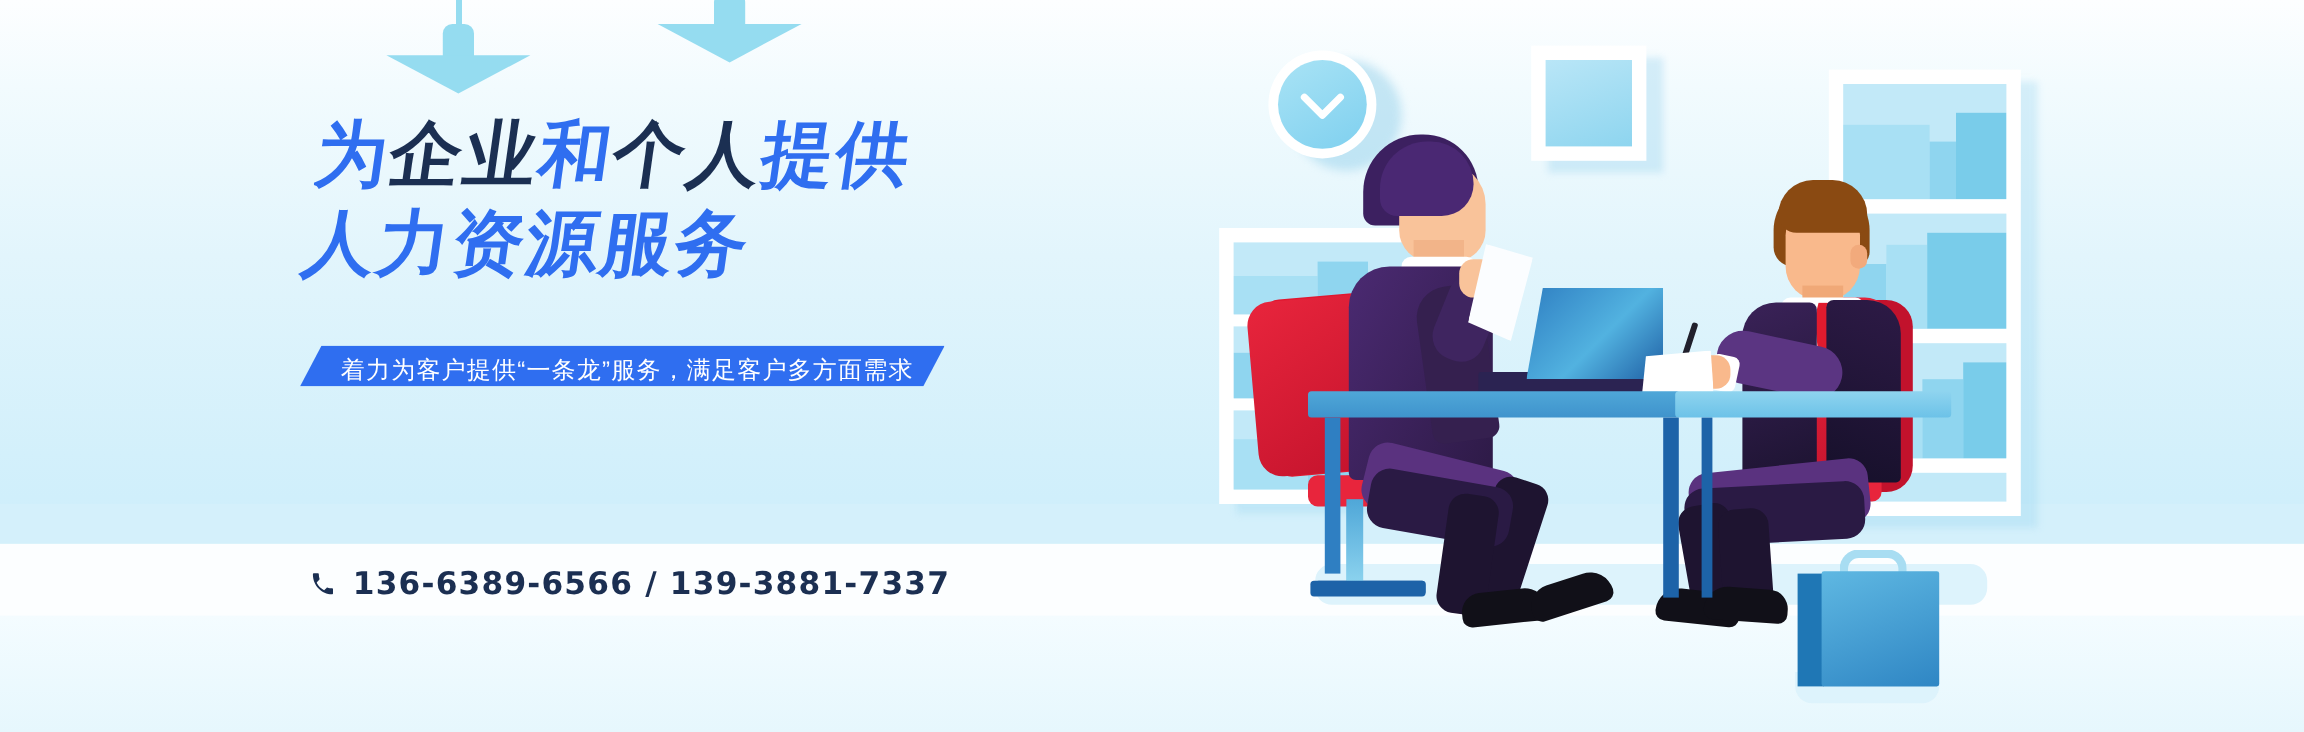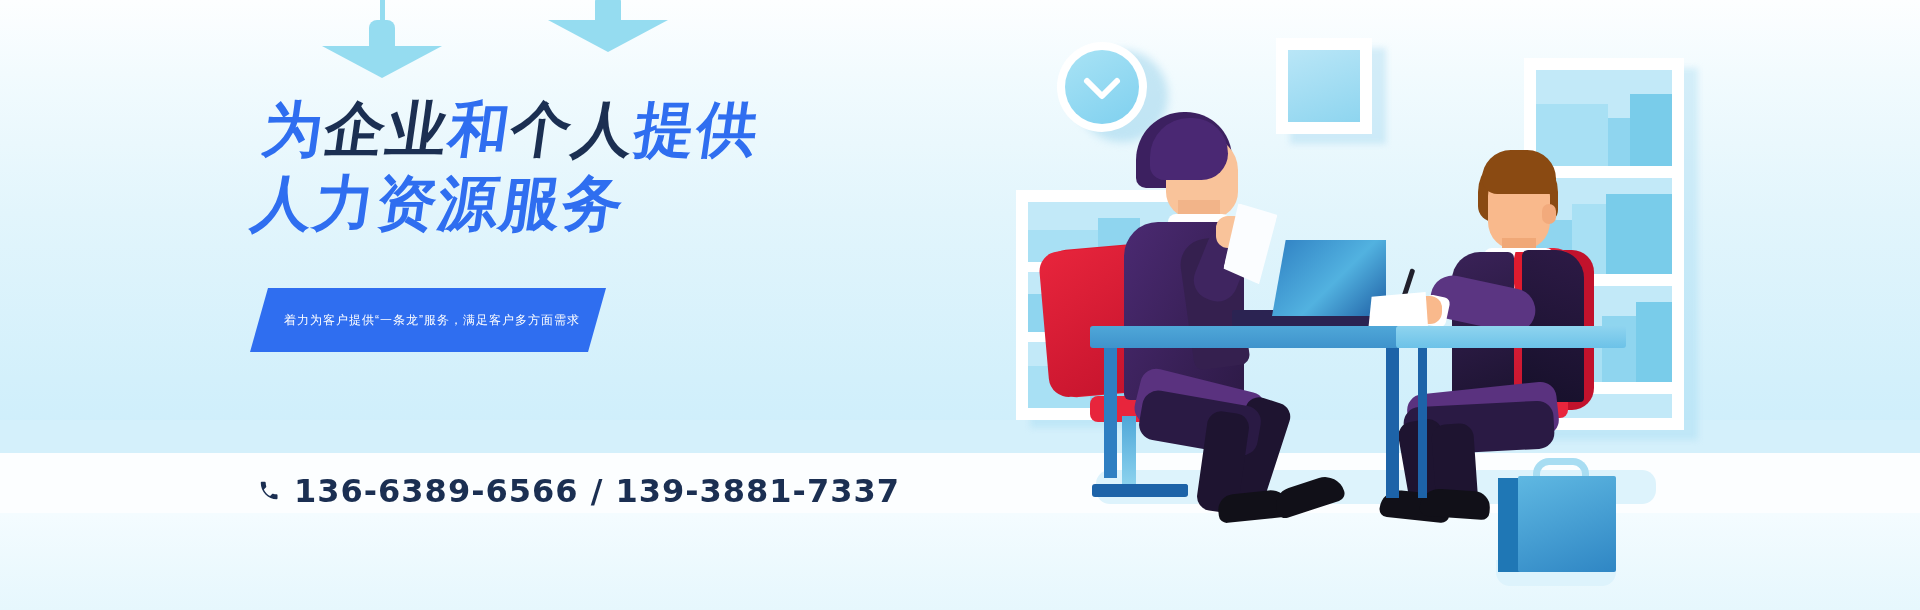--- a/index.html
+++ b/index.html
@@ -88,46 +88,46 @@
     font-family:"DejaVu Sans","Liberation Sans",sans-serif;
     white-space:nowrap;
     transform:skewX(-8deg);
   }
   .headline .l2 { display:block; margin-top:8px; }
   .hl-blue { color:#2f6ef0; }
   .hl-navy { color:#1b2f52; }
 
   .sub-banner {
     position:absolute; left:250px; top:288px;
-    height:64px;
+    height:34px;
     background:#2f6ef0;
-    display:flex; align-items:center;
+    display:flex; align-items:flex-end;
     padding:0 26px 0 34px;
-    color:#ffffff; font-size:12px; letter-spacing:1px;
+    color:#ffffff; font-size:20px; letter-spacing:1px;
     white-space:nowrap;
     clip-path:polygon(18px 0,100% 0,calc(100% - 18px) 100%,0 100%);
   }
 
   .features { position:absolute; left:258px; top:382px; display:flex; align-items:center; gap:40px; }
   .feature { display:flex; align-items:center; gap:14px; }
   .feat-dot {
     width:30px; height:30px; border-radius:50%;
     background:#f5821f; position:relative; flex:none;
   }
   .feat-dot::before,.feat-dot::after{
     content:""; position:absolute; background:#fff; border-radius:1px;
   }
   .feat-dot::before{ left:8px; top:14px; width:14px; height:2.5px;}
   .feat-dot::after{ left:14px; top:8px; width:2.5px; height:14px;}
   .feat-label { font-size:21px; color:#2b2b2b; white-space:nowrap; }
 
   .phone-row { position:absolute; left:258px; top:472px; display:flex; align-items:center; gap:14px; }
   .phone-icon { width:22px; height:22px; color:#1b2f52; flex:none; }
   .phone-text {
-    font-size:32px; font-weight:bold; color:#1b2f52;
+    font-size:26px; font-weight:bold; color:#1b2f52;
     letter-spacing:1px; white-space:nowrap;
     font-family:"DejaVu Sans","Liberation Sans",sans-serif;
   }
 </style>
 </head>
 <body>
 
 <div id="banner">
 
   <div class="scene">

